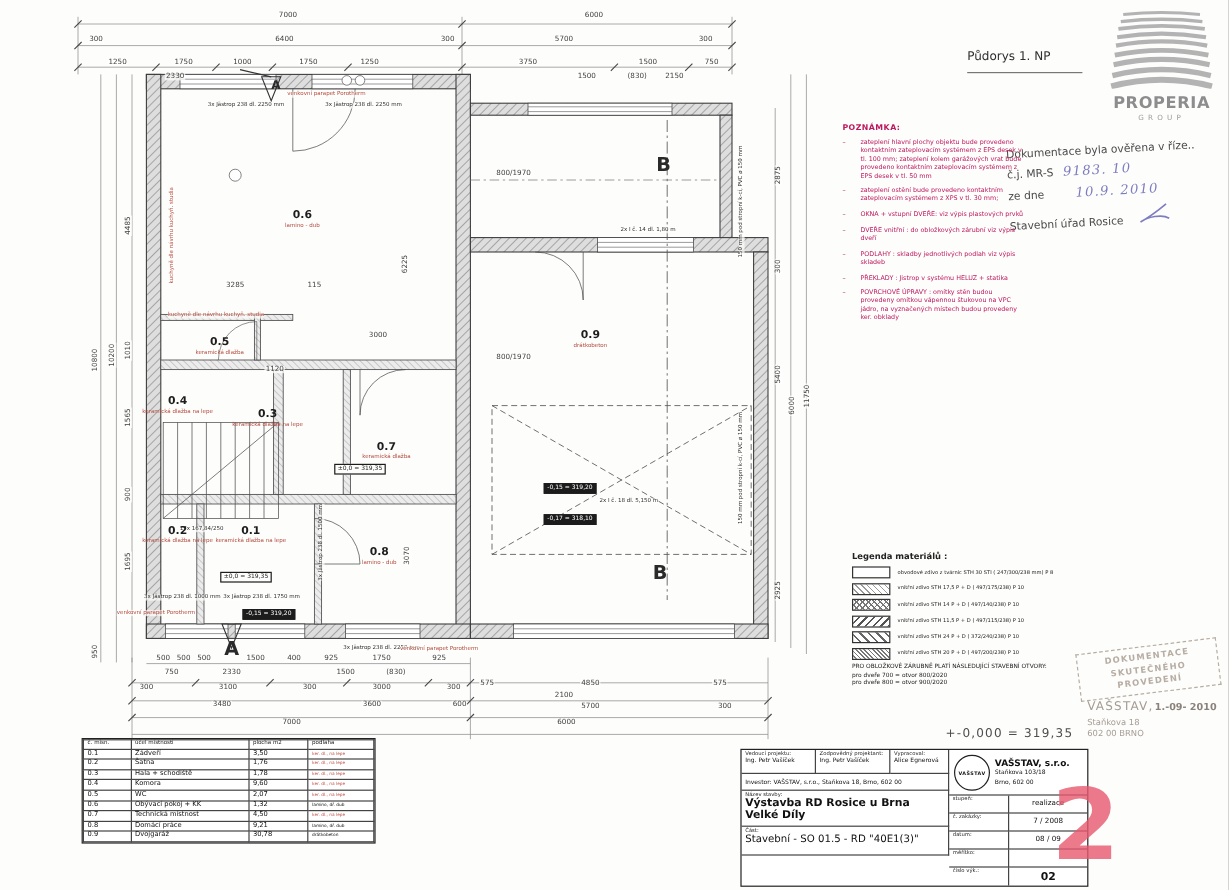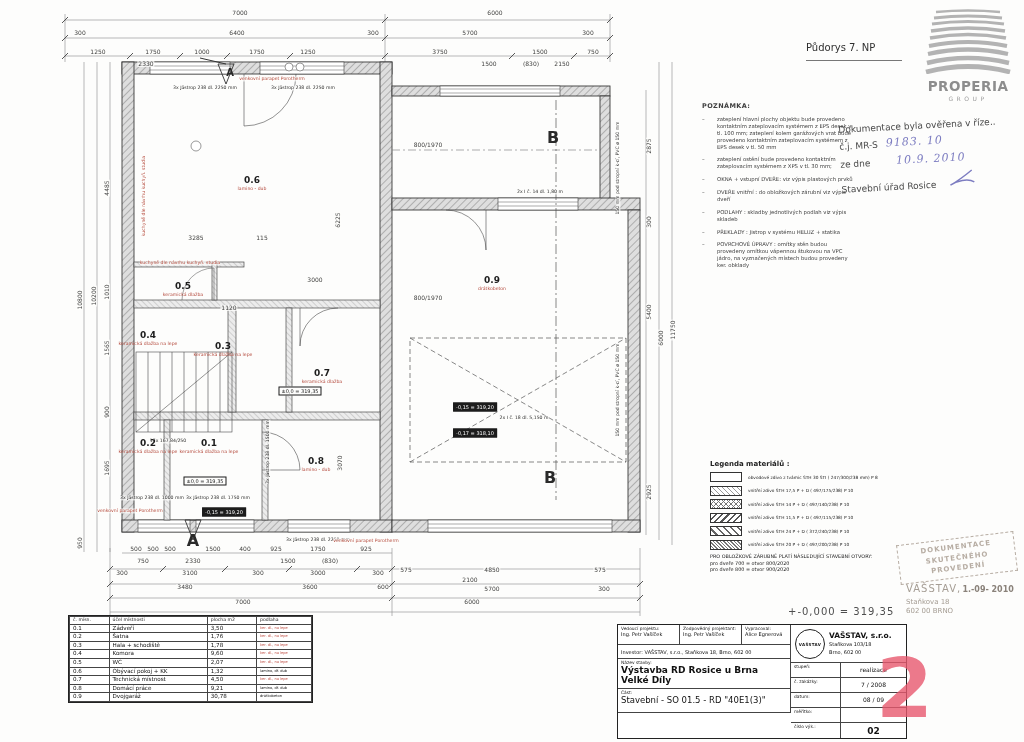--- a/index.html
+++ b/index.html
@@ -21,21 +21,21 @@
   
   .plan-title{left:806px;top:42px;font-size:10px;color:#2f2f2f;}
   .plan-title-line{left:806px;top:60px;width:96px;height:1px;background:#777;}
   .properia{left:922px;top:8px;width:92px;text-align:center;}
   .properia .nm{font-size:13.5px;font-weight:bold;color:#8d8d8d;letter-spacing:.5px;}
   .properia .gp{font-size:6px;color:#9c9c9c;letter-spacing:3.5px;margin-top:1px;}
   .verify{left:840px;top:120px;width:184px;transform:rotate(-3deg);color:#4a4a4a;}
   .verify .vl{font-size:9px;margin-bottom:4px;white-space:nowrap;}
   .verify .hand{font-family:"DejaVu Serif",serif;font-style:italic;color:#7d7dc1;font-size:11px;letter-spacing:1px;}
   .verify .row{display:flex;align-items:flex-end;gap:8px;margin-bottom:5px;}
-  .notes{left:702px;top:102px;width:154px;color:#404040;}
+  .notes{left:702px;top:102px;width:154px;color:#be185d;}
   .notes .ttl{font-size:6.5px;font-weight:bold;margin-bottom:6px;letter-spacing:.4px;}
   .note-item{display:flex;gap:7px;font-size:5.3px;line-height:1.3;margin-bottom:6px;}
   .note-item .dash{flex:0 0 8px;}
   .matleg{left:710px;top:460px;width:260px;}
   .matleg .ttl{font-size:7px;font-weight:bold;color:#222;margin-bottom:4px;}
   .mat-row{display:flex;align-items:center;gap:6px;margin-bottom:3.5px;}
   .mat-row .sw{width:30px;height:8px;border:1px solid #333;flex:0 0 auto;}
   .mat-row .lb{font-size:4.3px;color:#222;white-space:nowrap;}
   .sw.h0{background:#fff;}
   .sw.h1{background:repeating-linear-gradient(45deg,#fff 0 2.5px,#9a9a9a 2.5px 3.5px);}
@@ -363,21 +363,21 @@
       <span class="level outline" style="left: 300px; top: 391px;">±0,0 = 319,35</span>
       <span class="level" style="left: 475px; top: 407px;">-0,15 = 319,20</span>
       <span class="level" style="left: 475px; top: 433px;">-0,17 = 318,10</span>
       <span class="level" style="left: 224px; top: 512px;">-0,15 = 319,20</span>
       <span class="mark" style="left: 230px; top: 72px; font-size: 10px;">A</span>
       <span class="mark" style="left: 193px; top: 540px; font-size: 16px;">A</span>
       <span class="mark" style="left: 553px; top: 137px; font-size: 16px;">B</span>
       <span class="mark" style="left: 550px; top: 477px; font-size: 16px;">B</span>
     </div>
 
-  <div class="abs plan-title">Půdorys 7. NP</div>
+  <div class="abs plan-title">Půdorys 1. NP</div>
   <div class="abs plan-title-line"></div>
 
   <div class="abs properia">
     <svg width="92" height="66" viewBox="0 0 92 66">
       <g stroke="#b3b3b3" fill="none">
         <path d="M14,4 Q46,1 78,4" stroke-width="2.5"></path>
         <path d="M12,10 Q46,6 80,10" stroke-width="2.8"></path>
         <path d="M10,16 Q46,11 82,16" stroke-width="3.1"></path>
         <path d="M9,23 Q46,17 83,23" stroke-width="3.4"></path>
         <path d="M8,30 Q46,23 84,30" stroke-width="3.7"></path>

